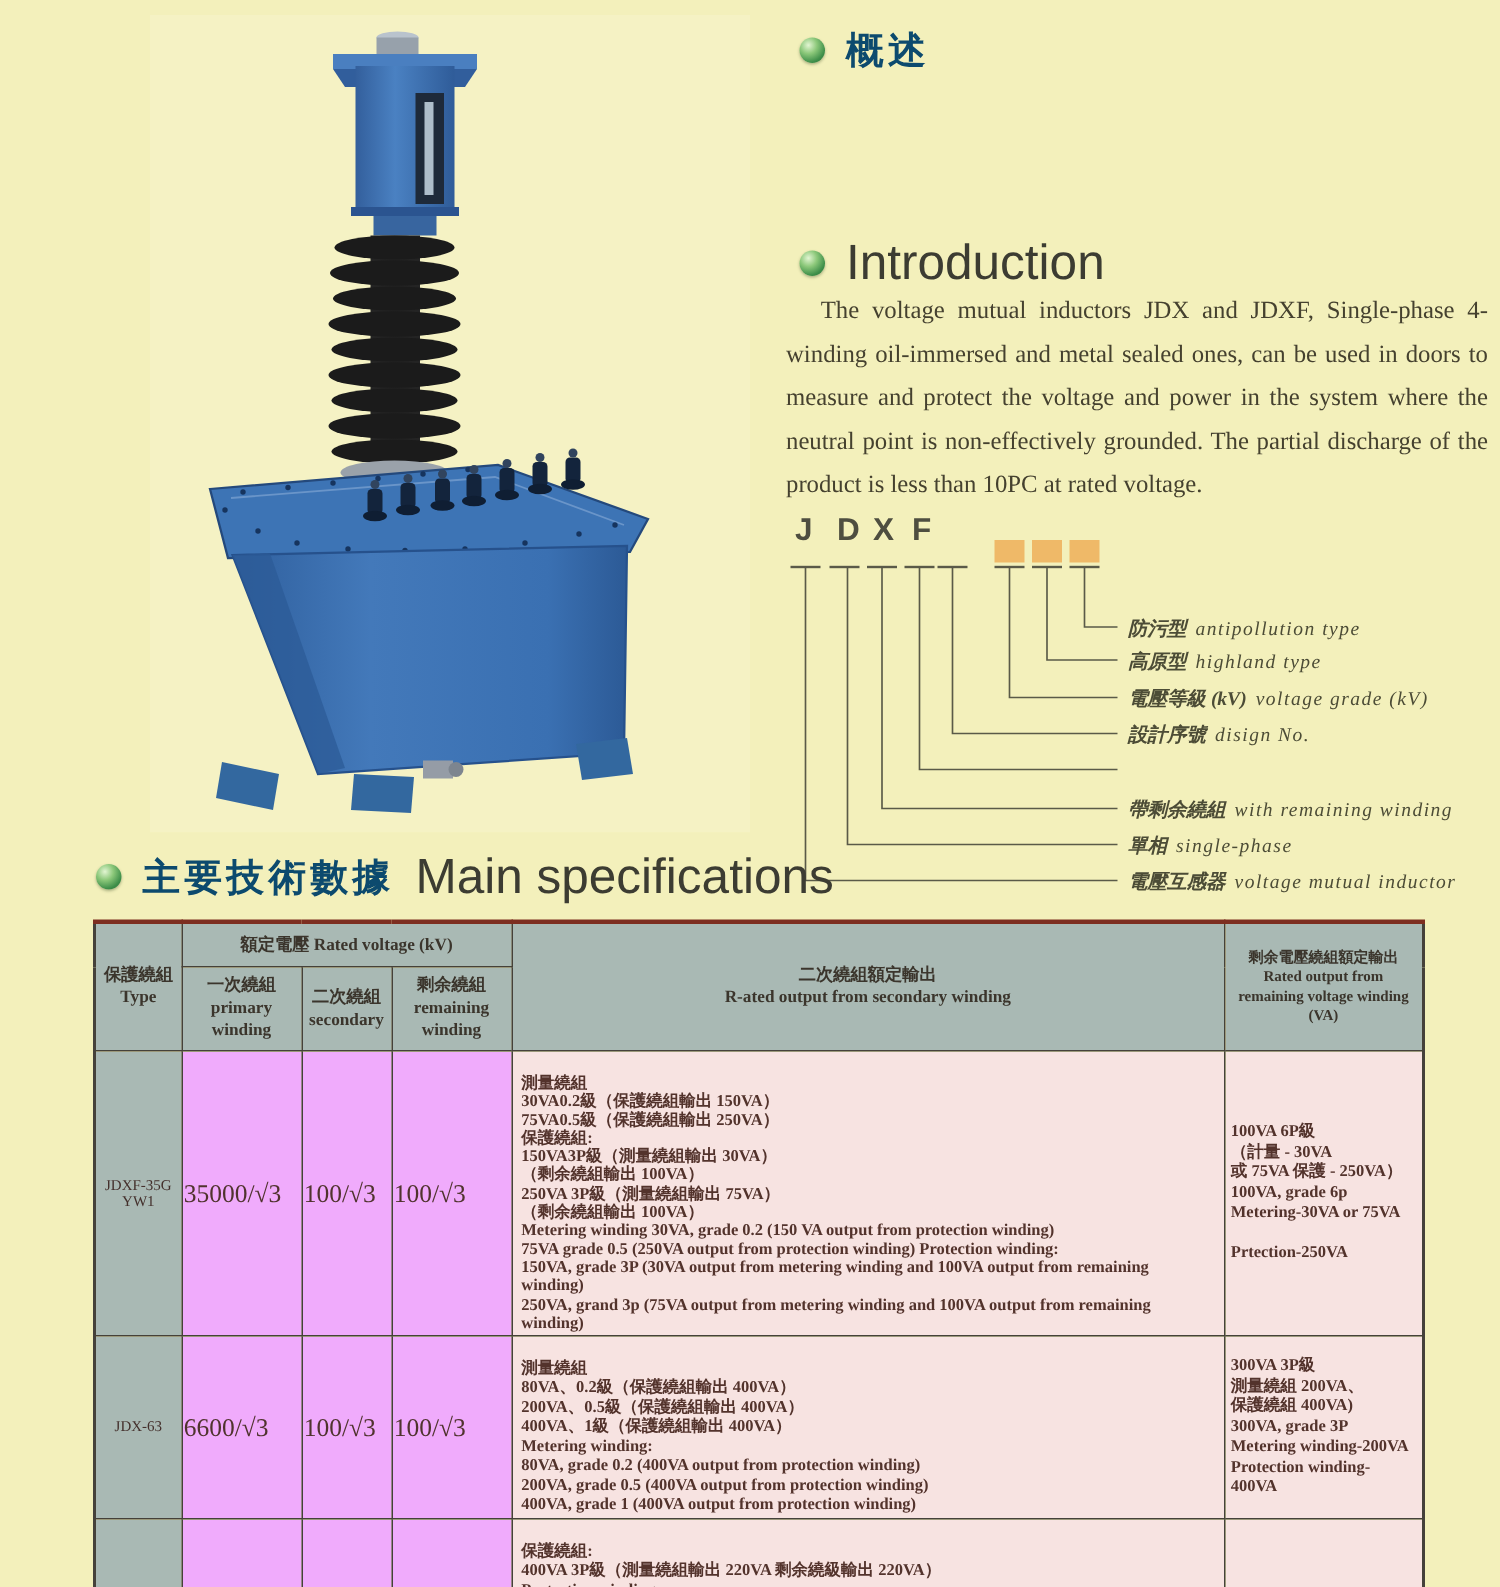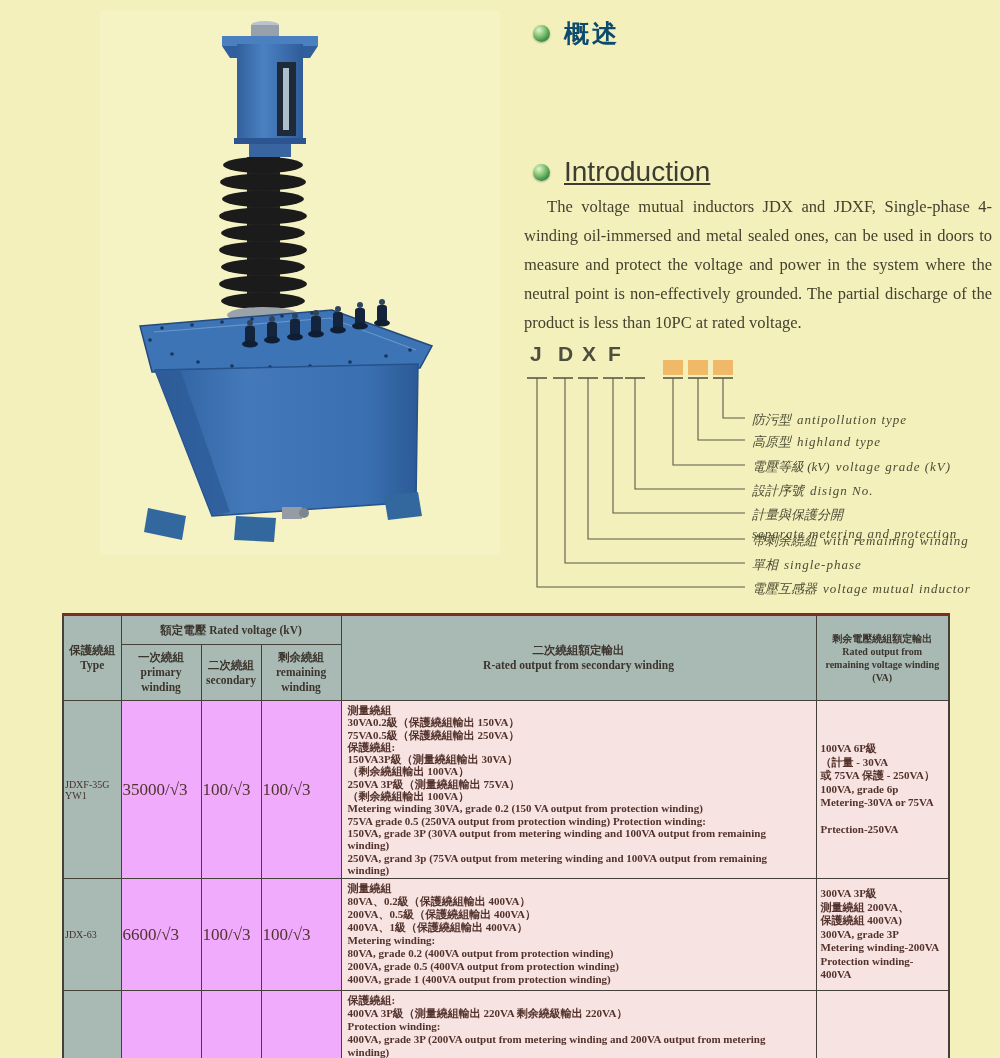--- a/index.html
+++ b/index.html
@@ -7,46 +7,46 @@
   #page{position:relative; width:1000px; height:1058px; background:#f3f0bb; overflow:hidden;
         font-family:"Liberation Serif", serif; color:#3c3a2c;}
 
   
   .bullet{display:inline-block; width:17px; height:17px; border-radius:50%;
           background:radial-gradient(circle at 35% 30%, #e2f5d2 0%, #8cc87a 35%, #3f8f4a 70%, #246b33 100%);
           box-shadow:0 1px 2px rgba(60,80,40,.4); vertical-align:middle;}
 
   .heading{position:absolute; white-space:nowrap;}
   .heading .zh{font-family:"Liberation Sans", sans-serif; font-weight:bold; font-size:25px; color:#0c4a6e; letter-spacing:3px; vertical-align:middle; margin-left:14px;}
-  .heading .en{font-family:"Liberation Sans", sans-serif; font-size:28px; color:#3c3c32; vertical-align:middle; margin-left:14px;text-decoration:underline;}
+  .heading .en{font-family:"Liberation Sans", sans-serif; font-size:33px; color:#3c3c32; vertical-align:middle; margin-left:14px;}
 
   .para-zh{position:absolute; left:524px; top:47px; width:468px; font-size:19px; font-weight:bold;
            line-height:31px; color:#3a3a28; text-align:justify; text-indent:2em;}
   .para-en{position:absolute; left:524px; top:192px; width:468px; font-size:16.5px;
            line-height:29px; color:#45412f; text-align:justify; text-indent:1.4em;}
 
   
   #symbol-diagram{position:absolute; left:520px; top:340px; width:480px; height:272px;}
   #symbol-diagram svg{position:absolute; left:0; top:0;}
   .code-letter{position:absolute; top:2px; font-family:"Liberation Sans", sans-serif; font-size:21px; color:#4e4e40; font-weight:bold;}
   .sym-label{position:absolute; left:232px; white-space:nowrap; font-style:italic; color:#4c4c36;}
-  .sym-label .zh{font-weight:normal; font-size:13px; margin-right:6px;}
+  .sym-label .zh{font-weight:bold; font-size:13px; margin-right:6px;}
   .sym-label .en{font-size:13px; letter-spacing:1px;}
 
   
   #spec-table{position:absolute; left:62px; top:613px; width:886px; border-collapse:collapse;
               table-layout:fixed; border:2px solid #45413a; border-top:3px solid #7d2e20;
               font-family:"Liberation Serif", serif;}
   #spec-table td{border:1px solid #45413a; overflow:hidden;}
   .th-cell{background:#a9b9b4; color:#3b352c; text-align:center; vertical-align:middle;
            font-size:11.5px; line-height:15px; font-weight:bold; white-space:pre-line;}
-  .type-cell{background:#a9b9b4; color:#44302c; vertical-align:middle; font-size:10px;}
+  .type-cell{background:#a9b9b4; color:#44302c; text-align:center; vertical-align:middle; font-size:10px;}
   .num-cell{background:#f0abfc; color:#50332e; text-align:left; vertical-align:middle; font-size:17px;}
   .out-cell{background:#f7e3e1; color:#53332c; font-size:11px; line-height:12.3px;
-            vertical-align:top; padding:3px 6px 2px 6px; white-space:pre-line; font-weight:bold;}
+            vertical-align:top; padding:15px 6px 2px 6px; white-space:pre-line; font-weight:bold;}
   .rem-cell{background:#f7e3e1; color:#53332c; font-size:11px; line-height:13.5px;
             vertical-align:middle; padding:2px 4px; white-space:pre-line; font-weight:bold;}
 </style>
 </head>
 <body>
 
 <div id="page">
 
   <svg style="position:absolute;left:100px;top:10px;" width="400" height="545" viewBox="0 0 400 545">
     <defs>
@@ -207,26 +207,28 @@
     </svg>
     <span class="code-letter" style="left:10px;">J</span>
     <span class="code-letter" style="left:38px;">D</span>
     <span class="code-letter" style="left:62px;">X</span>
     <span class="code-letter" style="left:88px;">F</span>
 
     <div class="sym-label" style="top:70px;"><span class="zh">防污型</span><span class="en">antipollution type</span></div>
     <div class="sym-label" style="top:92px;"><span class="zh">高原型</span><span class="en">highland type</span></div>
     <div class="sym-label" style="top:117px;"><span class="zh">電壓等級 (kV)</span><span class="en">voltage grade (kV)</span></div>
     <div class="sym-label" style="top:141px;"><span class="zh">設計序號</span><span class="en">disign No.</span></div>
-    <div class="sym-label" style="top:165px;"><span class="zh">計量與保護分開</span><br><span class="en">separate metering and protection</span></div>
     <div class="sym-label" style="top:191px;"><span class="zh">帶剩余繞組</span><span class="en">with remaining winding</span></div>
     <div class="sym-label" style="top:215px;"><span class="zh">單相</span><span class="en">single-phase</span></div>
     <div class="sym-label" style="top:239px;"><span class="zh">電壓互感器</span><span class="en">voltage mutual inductor</span></div>
   </div>
 
+  <div class="heading" style="left:64px; top:565px;">
+    <span class="bullet"></span><span class="zh">主要技術數據</span><span class="en">Main specifications</span>
+  </div>
 
   <table id="spec-table">
     <colgroup>
       <col style="width:58px">
         <col style="width:80px">
         <col style="width:60px">
       <col style="width:80px">
         <col style="width:475px">
         <col style="width:133px">
     </colgroup>

